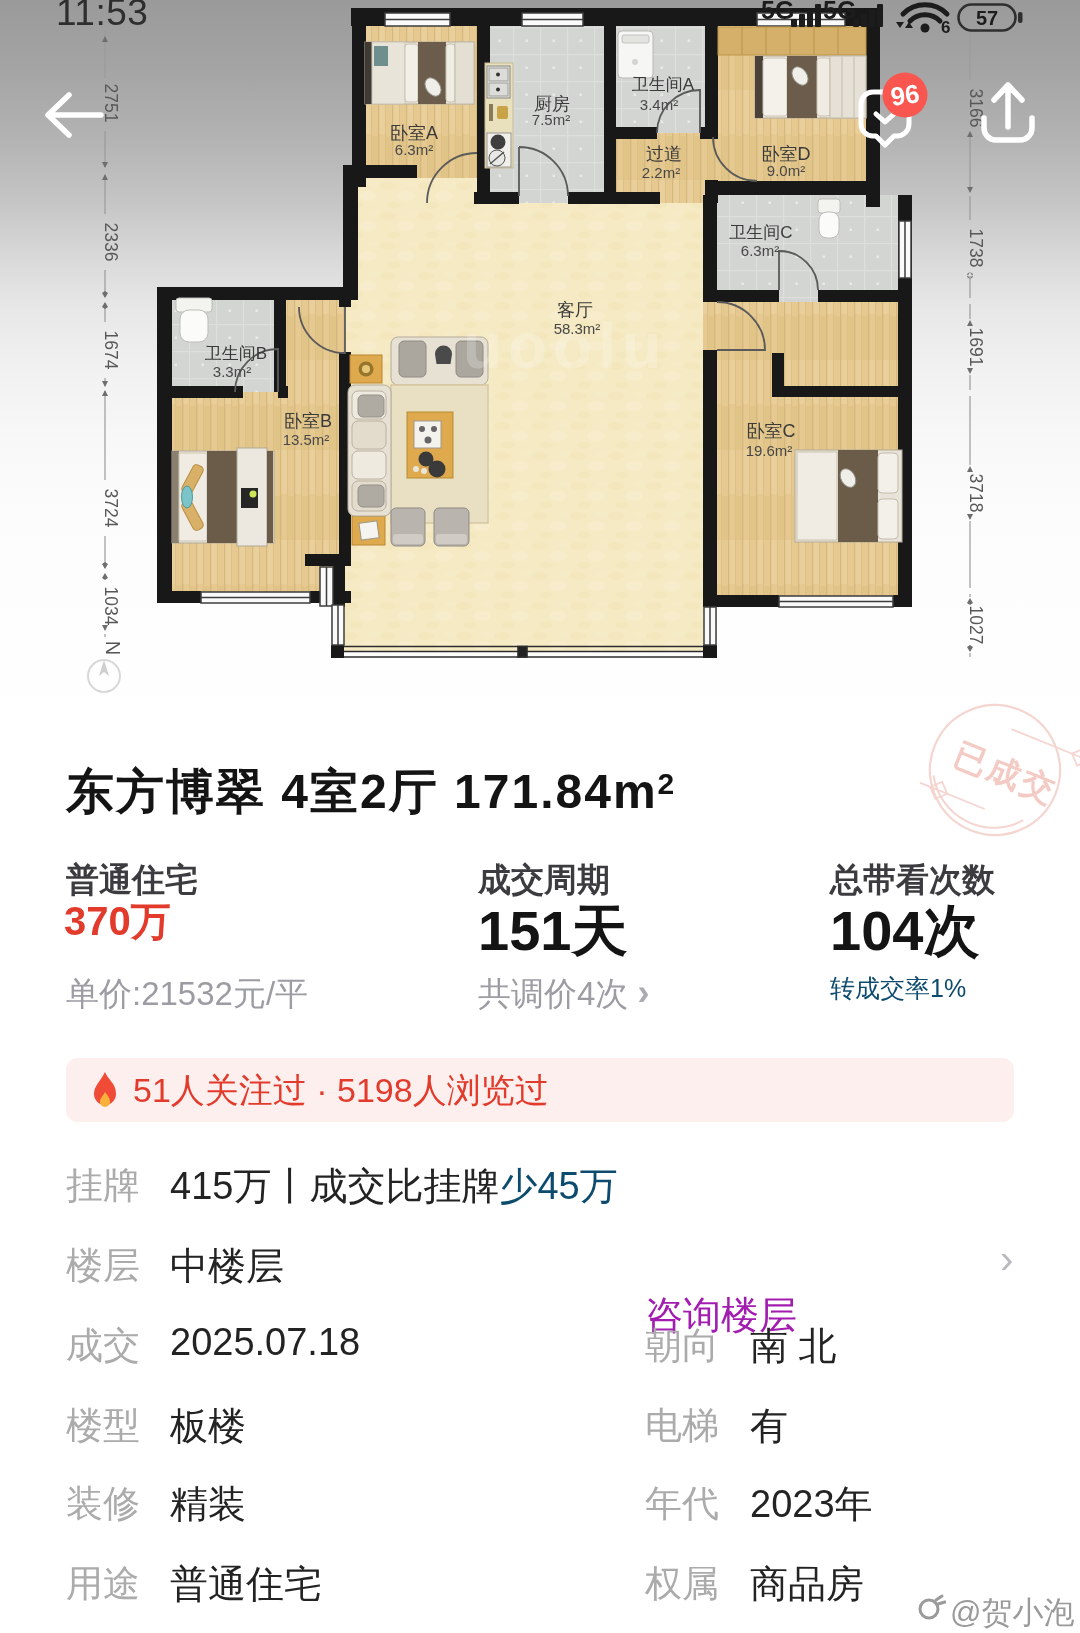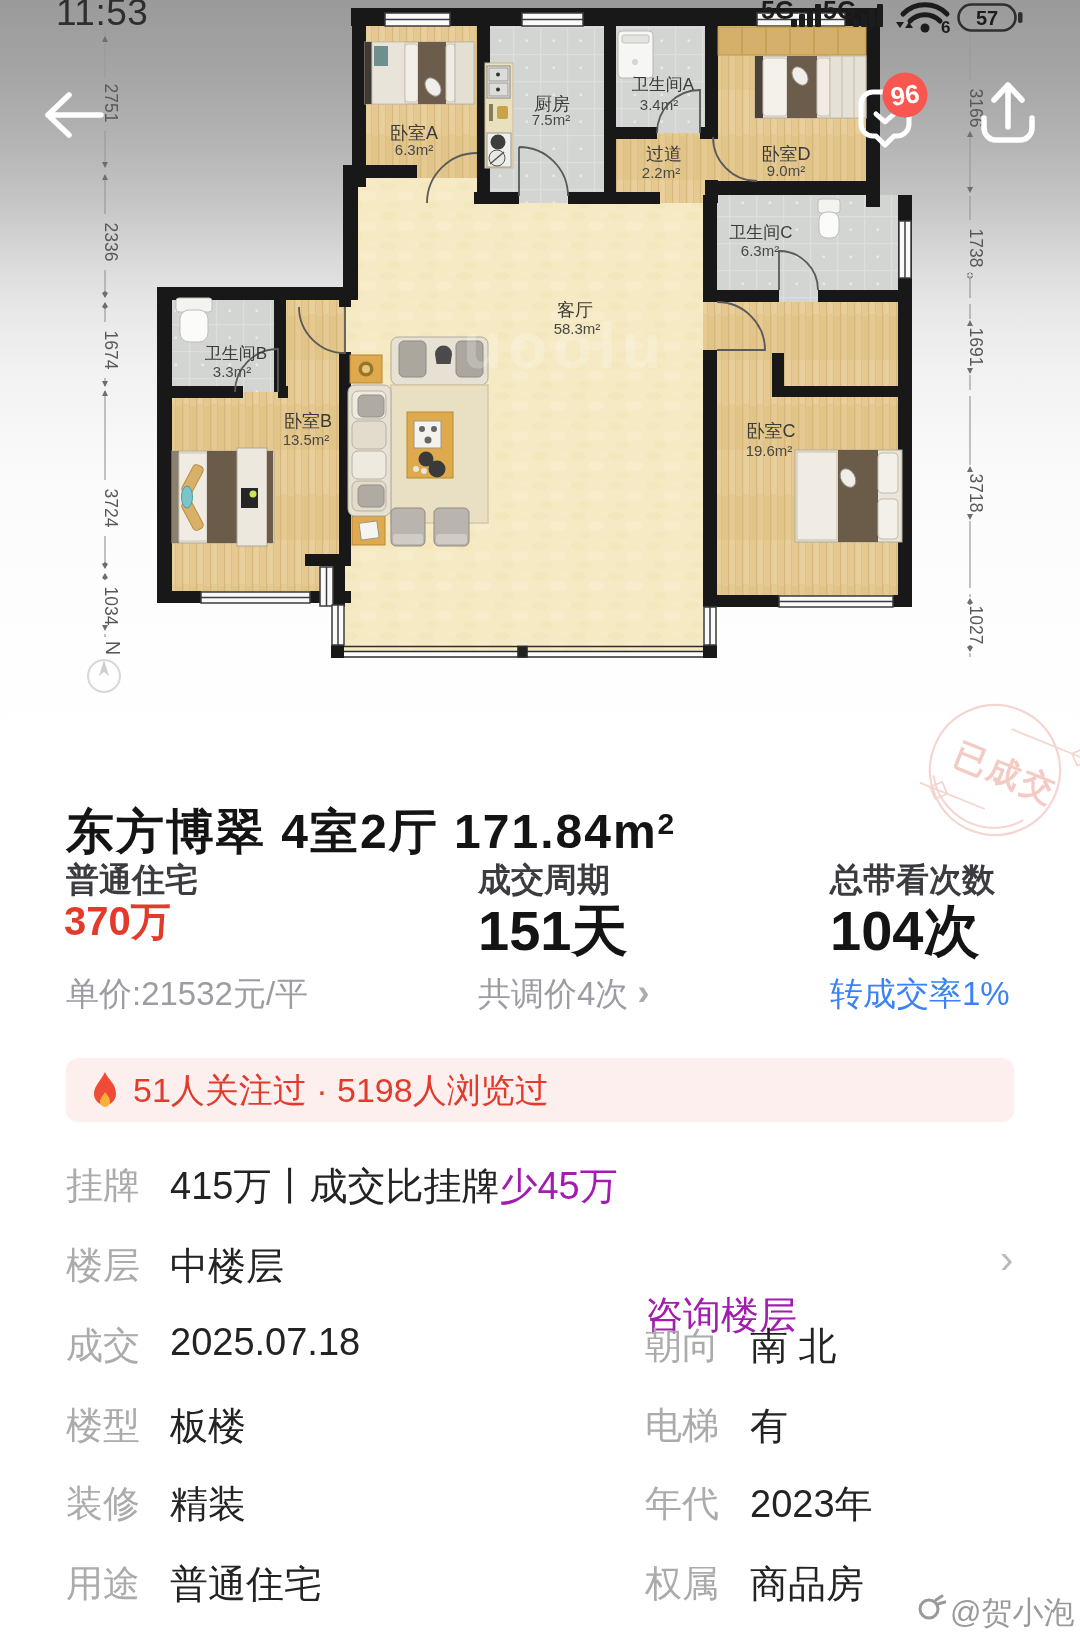--- a/index.html
+++ b/index.html
@@ -346,41 +346,41 @@
     <g stroke-width="1.8">
       <line x1="75" y1="28" x2="200" y2="28"></line>
       <rect x="143" y="21.5" width="13" height="13" transform="rotate(45 149.5 28)"></rect>
       <line x1="-55" y1="112" x2="80" y2="112"></line>
       <rect x="24" y="105.5" width="13" height="13" transform="rotate(45 30.5 112)"></rect>
     </g>
   </g>
   <text transform="rotate(22 75 72)" x="86" y="82" font-size="33" font-weight="600" fill="#f3cbc4" text-anchor="middle" letter-spacing="3">已成交</text>
 </svg>
 
-<div class="t" style="left:66px;top:760px;font-size:48px;font-weight:700;color:#141414;letter-spacing:2px;margin-top:40px;">东方博翠 4室2厅 171.84m<span style="font-size:30px;vertical-align:14px;">2</span></div>
+<div class="t" style="left:66px;top:760px;font-size:48px;font-weight:700;color:#141414;letter-spacing:2px;">东方博翠 4室2厅 171.84m<span style="font-size:30px;vertical-align:14px;">2</span></div>
 
 <div class="t" style="left:66px;top:858px;font-size:33px;color:#3c3c40;font-weight:600;">普通住宅</div>
 <div class="t" style="left:478px;top:858px;font-size:33px;color:#3c3c40;font-weight:600;">成交周期</div>
 <div class="t" style="left:830px;top:858px;font-size:33px;color:#3c3c40;font-weight:600;">总带看次数</div>
 <div class="t" style="left:64px;top:894px;font-size:40px;font-weight:700;color:#e23b2c;">370万</div>
 <div class="t" style="left:478px;top:894px;font-size:56px;font-weight:700;color:#141414;">151天</div>
 <div class="t" style="left:830px;top:894px;font-size:56px;font-weight:700;color:#141414;">104次</div>
 <div class="t" style="left:66px;top:972px;font-size:33px;color:#9b9da3;">单价:21532元/平</div>
 <div class="t" style="left:478px;top:972px;font-size:33px;color:#9b9da3;">共调价4次 <span style="color:#aaacb2;font-size:36px;font-weight:700;">›</span></div>
-<div class="t" style="left:830px;top:972px;font-size:33px;color:#3b82f6;">转成交率1%</div>
+<div class="t" style="left:830px;top:972px;font-size:25px;color:#0c4a6e;">转成交率1%</div>
 
 <div class="abs" style="left:66px;top:1058px;width:948px;height:64px;border-radius:12px;background:#fcefed;"></div>
 <svg class="abs" style="left:88px;top:1070px;" width="34" height="40" viewBox="0 0 34 40">
   <path d="M17,2 C20,10 28,13 28,24 a11,11 0 0 1 -22,0 C6,16 12,12 17,2 Z" fill="#f04b36"></path>
   <path d="M17,22 c3,4 5,6 5,10 a5,5 0 0 1 -10,0 c0,-4 3,-6 5,-10 Z" fill="#fcb03c"></path>
 </svg>
 <div class="t" style="left:133px;top:1068px;font-size:34px;font-weight:500;color:#e23b2c;">51人关注过 · 5198人浏览过</div>
 
 <div class="t lab" style="left:66px;top:1161px;">挂牌</div>
-<div class="t val" style="left:170px;top:1161px;">415万丨成交比挂牌<span style="color:#a21caf;">少45万</span></div>
+<div class="t val" style="left:170px;top:1161px;">415万丨成交比挂牌<span style="color:#0c4a6e;">少45万</span></div>
 <div class="t lab" style="left:66px;top:1241px;">楼层</div>
 <div class="t val" style="left:170px;top:1241px;">中楼层</div>
 <div class="t" style="left:645px;top:1290px;font-size:38px;font-weight:500;color:#a21caf;">咨询楼层</div>
 <div class="t" style="left:1000px;top:1237px;font-size:40px;color:#b9b9bf;">›</div>
 <div class="t lab" style="left:66px;top:1321px;">成交</div>
 <div class="t val" style="left:170px;top:1321px;">2025.07.18</div>
 <div class="t lab" style="left:645px;top:1321px;">朝向</div>
 <div class="t val" style="left:750px;top:1321px;">南 北</div>
 <div class="t lab" style="left:66px;top:1401px;">楼型</div>
 <div class="t val" style="left:170px;top:1401px;">板楼</div>

